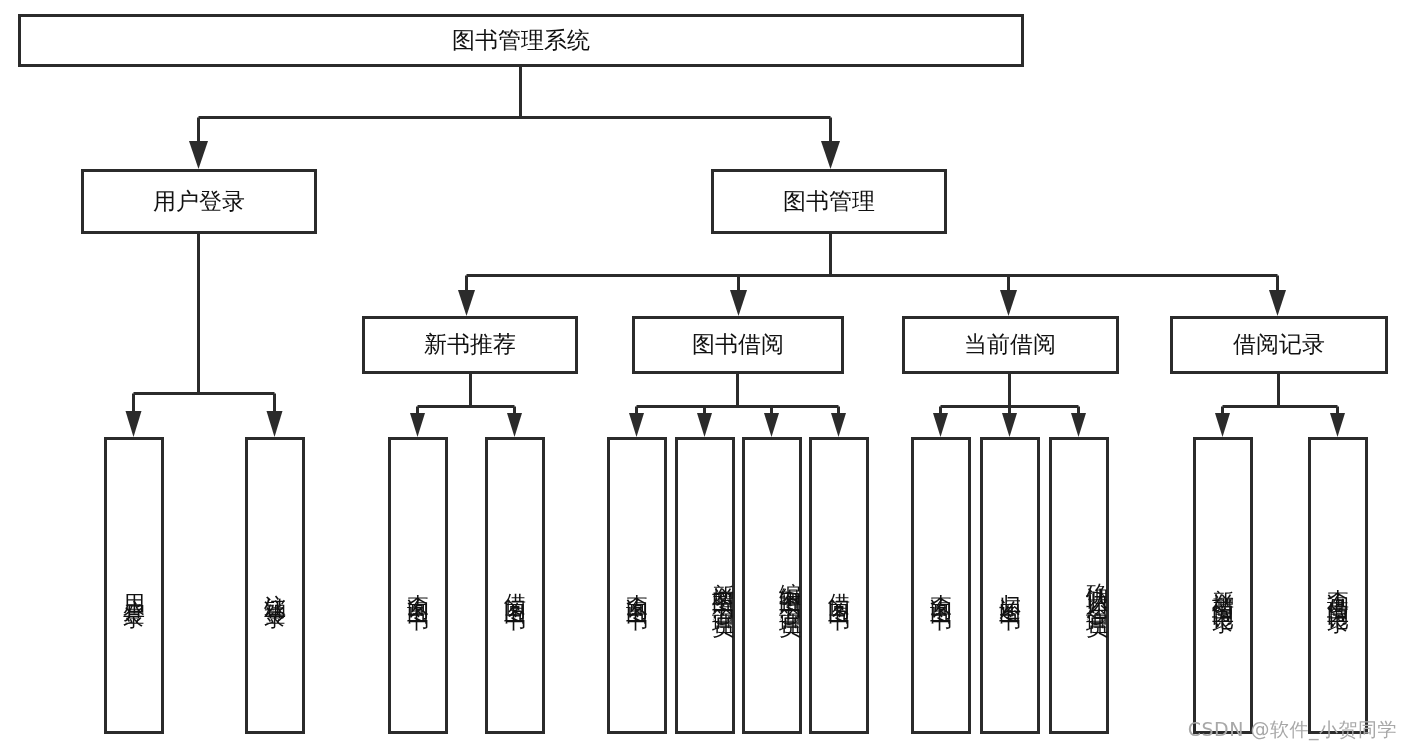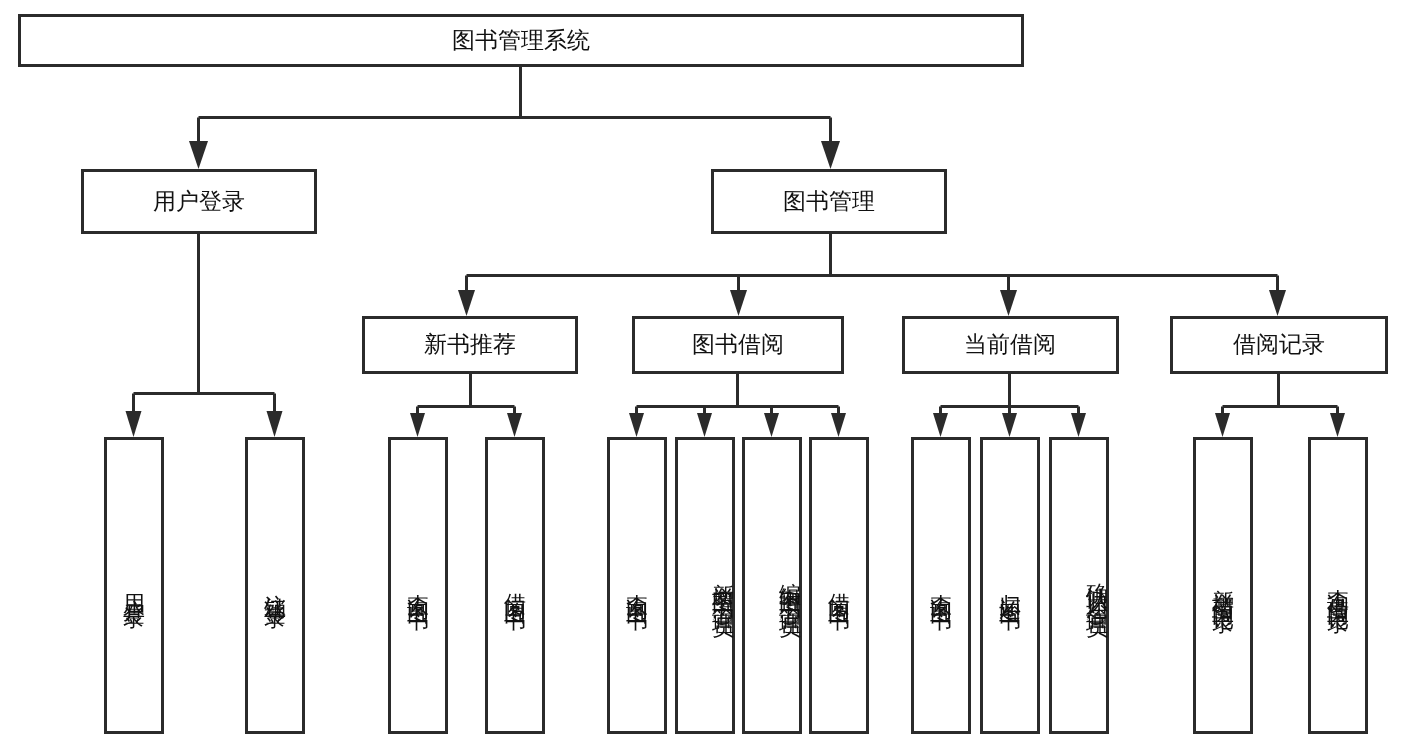--- a/index.html
+++ b/index.html
@@ -218,13 +218,14 @@
   <div class="vlabel" style="left:743px; top:443px; width:58px; height:289px;">编辑图书（管理员）</div>
   <div class="vlabel center-v" style="left:810px; top:439px; width:58px; height:293px;">借阅图书</div>
 
   <div class="vlabel center-v" style="left:912px; top:439px; width:58px; height:293px;">查询图书</div>
   <div class="vlabel center-v" style="left:981px; top:439px; width:58px; height:293px;">归还图书</div>
   <div class="vlabel" style="left:1050px; top:443px; width:58px; height:289px;">确认归还（管理员）</div>
 
   <div class="vlabel center-v" style="left:1194px; top:439px; width:58px; height:293px;">新增借阅记录</div>
   <div class="vlabel center-v" style="left:1309px; top:439px; width:58px; height:293px;">查询借阅记录</div>
 
+  <div class="watermark">CSDN @软件_小贺同学</div>
 </div>
 
 </body></html>

